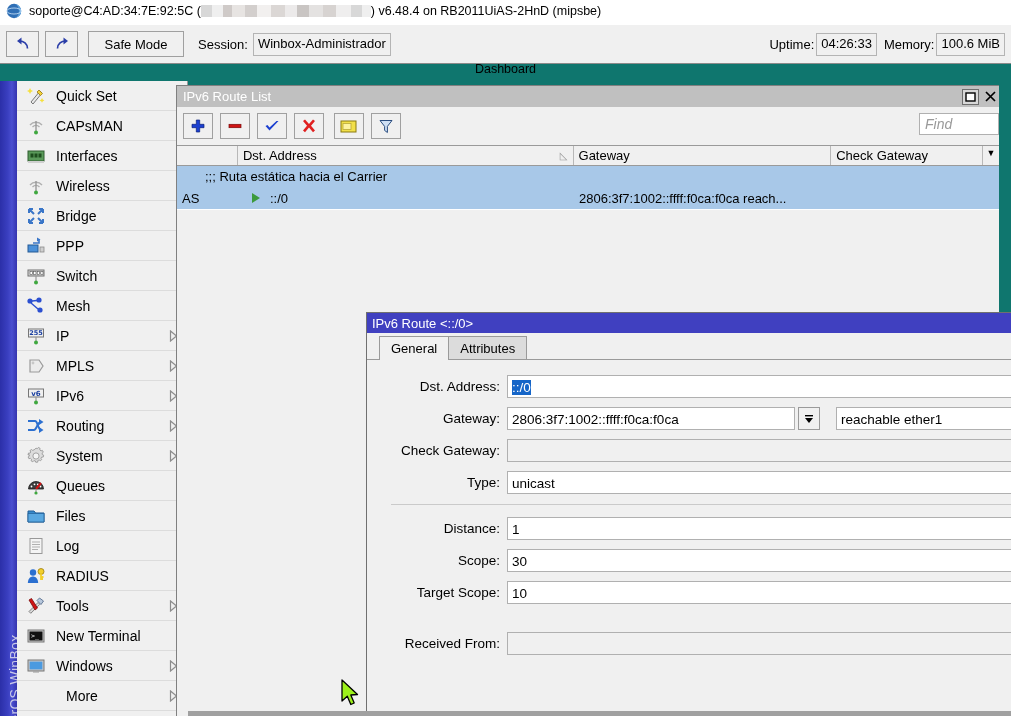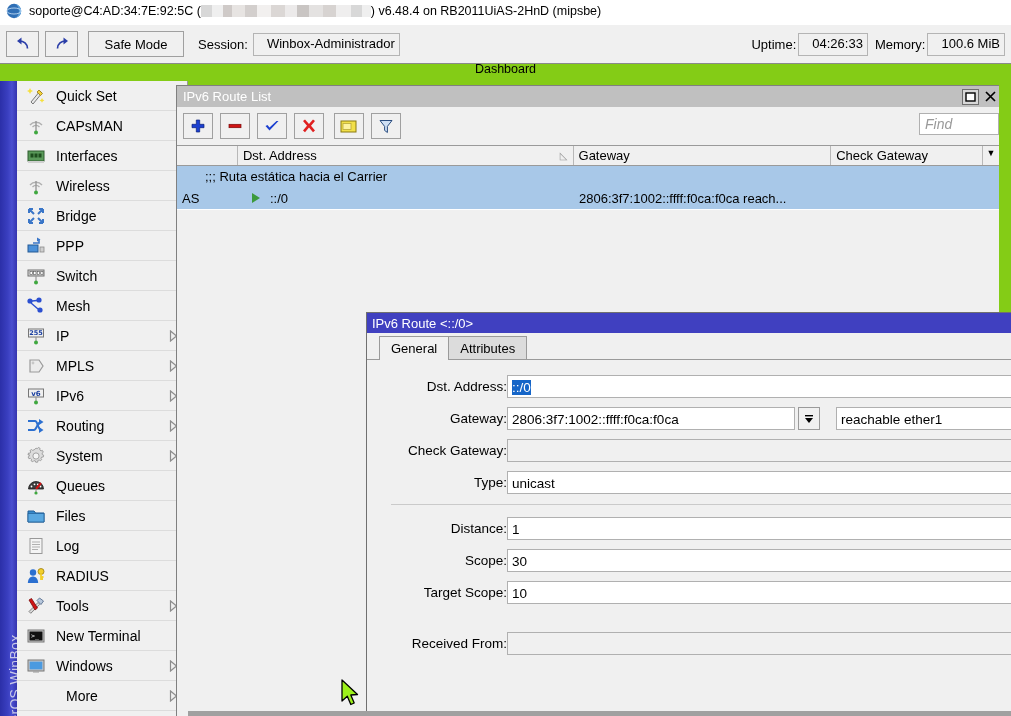--- a/index.html
+++ b/index.html
@@ -8,21 +8,21 @@
     width: 1011px; height: 716px;
     overflow: hidden;
     font-family: "Liberation Sans", sans-serif;
     font-size: 13px;
     background: #f0f0f0;
     color: #000;
   }
   #app {
     position: relative;
     width: 1011px; height: 716px;
-    background: #84cc16;
+    background: #0f766e;
   }
 
   
   .titlebar {
     position: absolute; left: 0; top: 0;
     width: 1011px; height: 22px;
     background: #ffffff;
     display: flex; align-items: center;
     padding-left: 6px;
     white-space: nowrap;
@@ -89,21 +89,21 @@
     border: 1px solid #a0a0a0;
     display: flex; align-items: center; justify-content: center;
     padding: 0 10px; margin-left: 4px; margin-right: 14px;
     font-size: 13px;
     cursor: pointer;
   }
   .lbl { font-size: 13px; }
   .valbox {
     border: 1px solid #b4b4b4;
     background: #f0f0f0;
-    padding: 2px 4px 3px 13px;
+    padding: 2px 4px 3px 4px;
     font-size: 13px;
     line-height: 16px;
     white-space: nowrap;
   }
   .spacer { flex: 1 1 auto; }
 
   
   .bluestrip {
     position: absolute; left: 0; top: 81px;
     width: 17px; height: 635px;
@@ -323,20 +323,21 @@
   }
   .frow {
     display: flex; align-items: center;
     height: 29px;
     margin-bottom: 3px;
     padding-right: 12px;
   }
   .flabel {
     width: 140px;
     text-align: right;
+    padding-right: 7px;
     font-size: 13.5px;
     flex: 0 0 auto;
   }
   .finput {
     height: 23px;
     border: 1px solid #b0b0b0;
     background: #ffffff;
     font-size: 13.5px;
     padding: 2px 4px;
     line-height: 19px;

